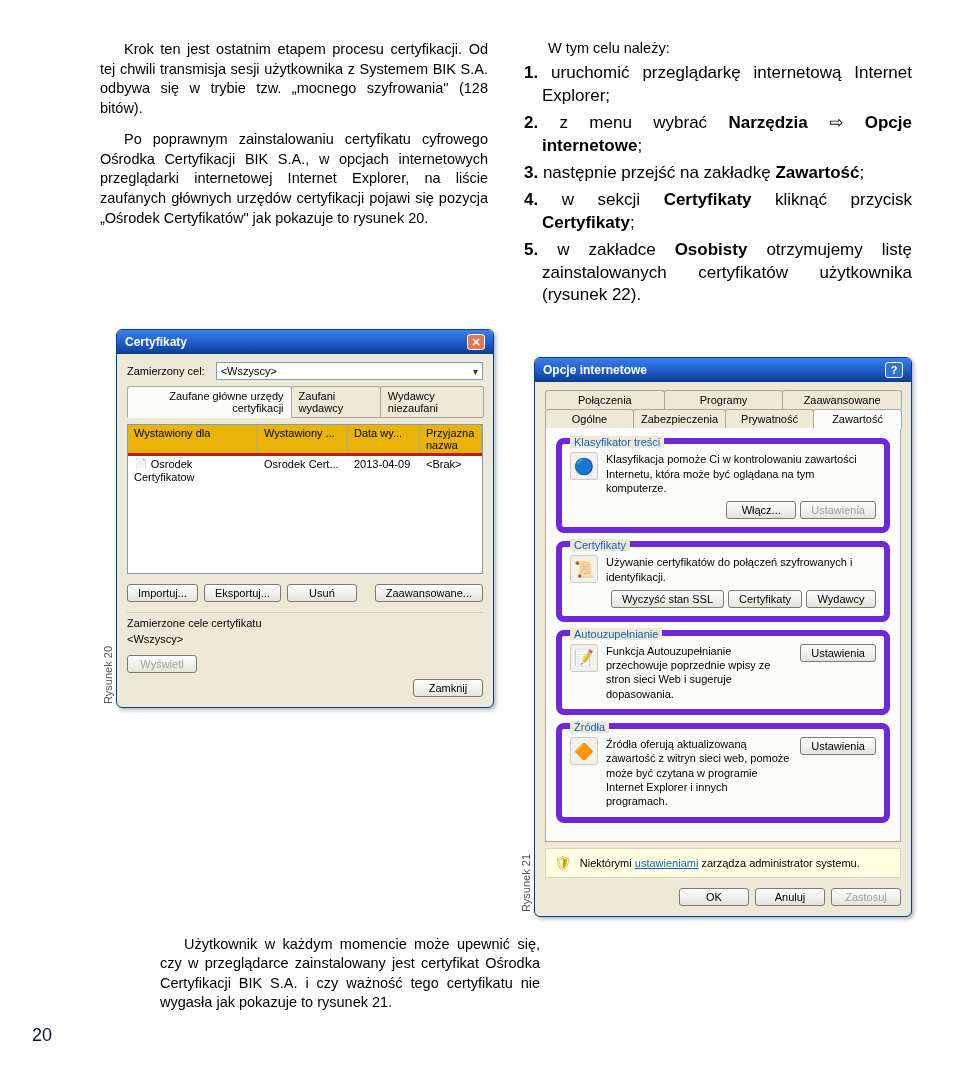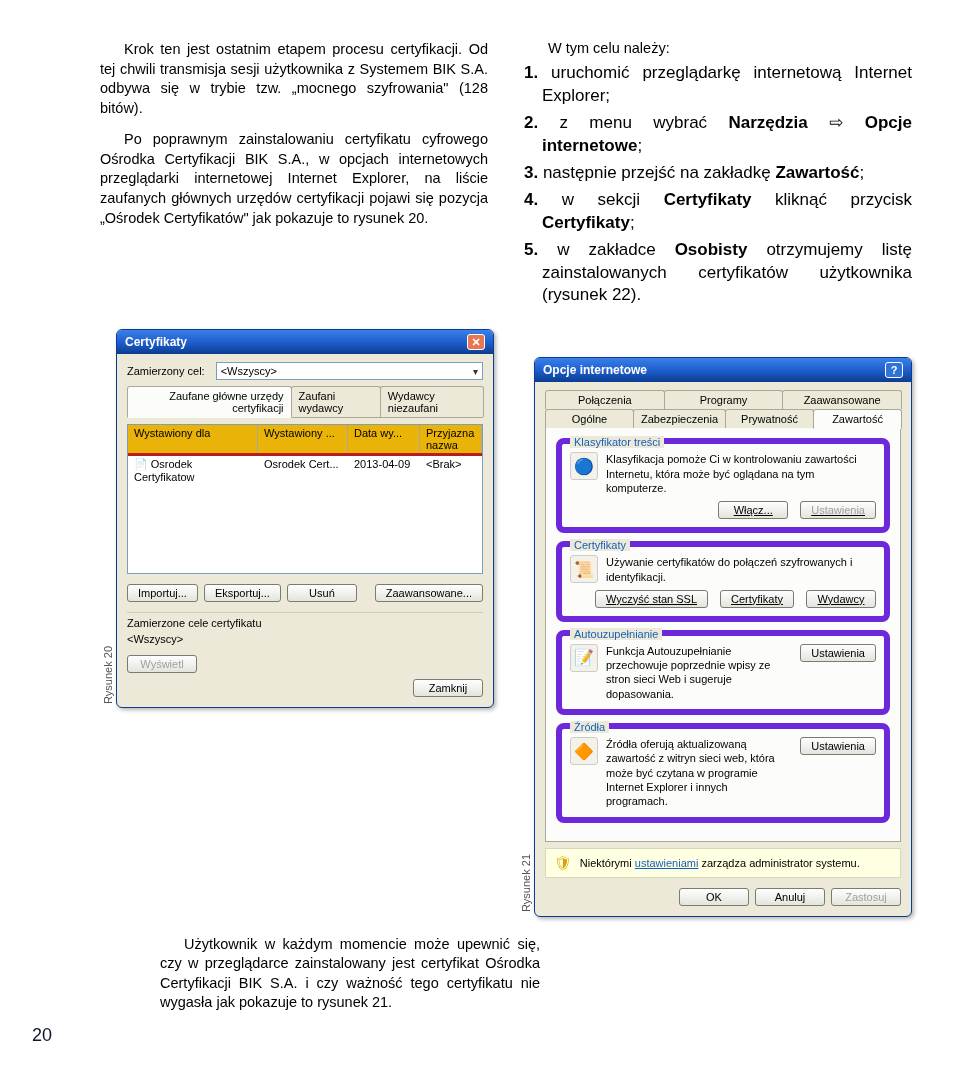--- a/index.html
+++ b/index.html
@@ -179,21 +179,21 @@
     font-size: 11px;
     color: #1560bd;
   }
   .group-inner {
     display: flex;
     gap: 8px;
     align-items: flex-start;
   }
   .group-text { flex: 1; font-size: 11px; line-height: 1.3; }
   .group-btns { display: flex; flex-direction: column; gap: 4px; }
-  .group-btns-h { display: flex; gap: 12px; text-decoration: underline; }
+  .group-btns-h { display: flex; gap: 4px; }
   .icon-box {
     width: 28px; height: 28px;
     background: #f4f2e8;
     border: 1px solid #ccc;
     border-radius: 3px;
     display: flex; align-items: center; justify-content: center;
     font-size: 16px;
     flex-shrink: 0;
   }
   .infobar {
@@ -361,21 +361,21 @@
                 <div class="group-btns">
                   <div class="xpbtn">Ustawienia</div>
                 </div>
               </div>
             </div>
 
             <div class="groupbox">
               <div class="legend">Źródła</div>
               <div class="group-inner">
                 <div class="icon-box">🔶</div>
-                <div class="group-text">Źródła oferują aktualizowaną zawartość z witryn sieci web, która może być czytana w programie Internet Explorer i innych programach.</div>
+                <div class="group-text">Źródła oferują aktualizowaną zawartość z witryn sieci web, pomoże może być czytana w programie Internet Explorer i innych programach.</div>
                 <div class="group-btns">
                   <div class="xpbtn">Ustawienia</div>
                 </div>
               </div>
             </div>
 
           </div>
 
           <div class="infobar">
             <span class="shield">🛡</span>

